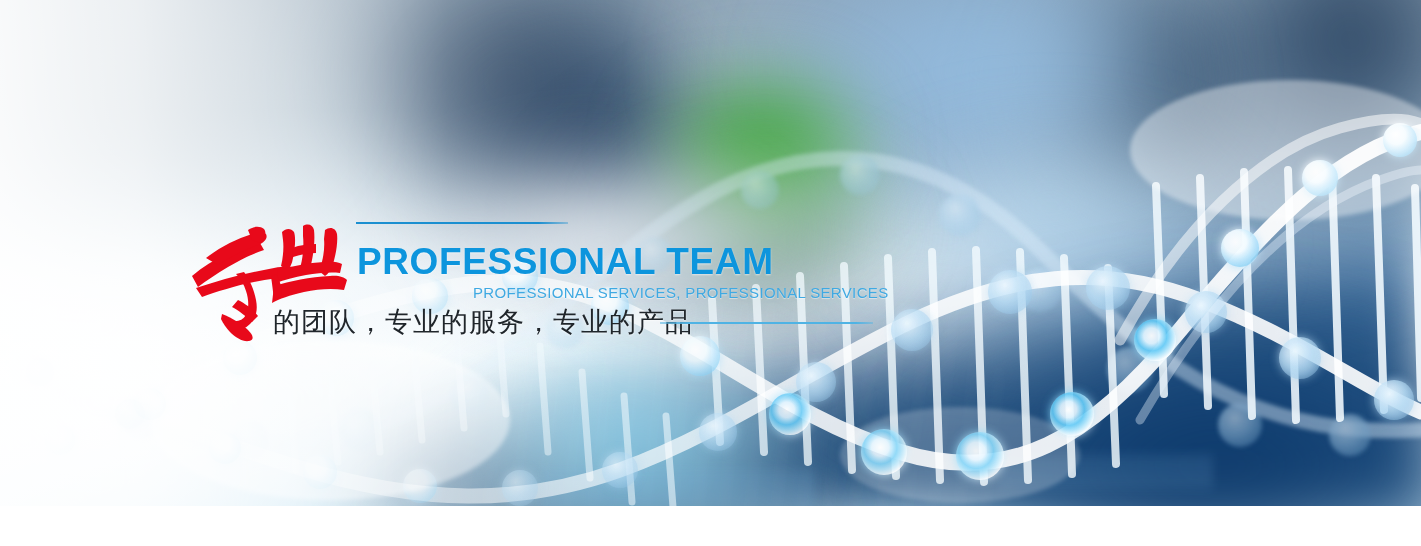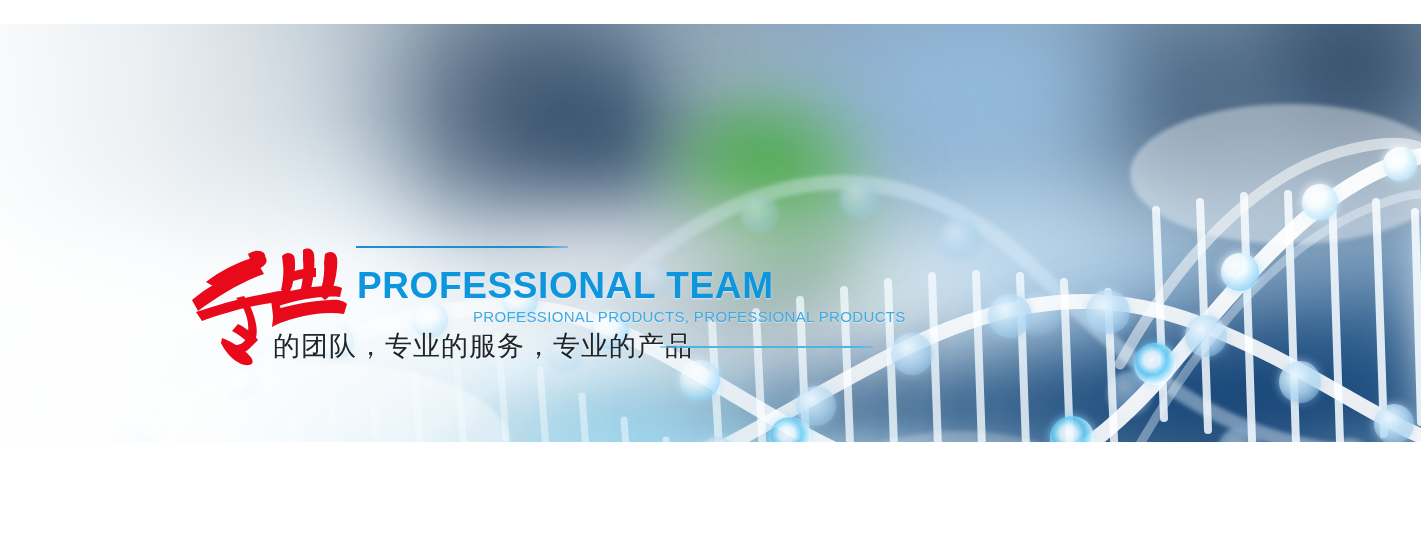--- a/index.html
+++ b/index.html
@@ -5,26 +5,25 @@
 <style>
   html, body {
     margin: 0;
     padding: 0;
     background: #ffffff;
   }
 
   .banner {
     position: relative;
     width: 1421px;
-    height: 418px;
+    height: 506px;
     overflow: hidden;
     font-family: "Liberation Sans", "DejaVu Sans", sans-serif;
     background: #cfdbe4;
     user-select: none;
-    margin-top: 24px;
   }
 
   
 
   .bg-base {
     position: absolute;
     inset: 0;
     background:
       linear-gradient(to bottom,
         rgba(150,170,186,1) 0%,
@@ -558,19 +557,19 @@
 
           <path d="M90 60 C94 66, 96 74, 96 82 L88 86 C87 77, 86 69, 85 63 Z"></path>
         </g>
       </svg>
     </div>
 
     <div class="rule-top"></div>
 
     <div class="headline">PROFESSIONAL TEAM</div>
 
-    <div class="subheadline">PROFESSIONAL PRODUCTS, PROFESSIONAL PRODUCTS</div>
+    <div class="subheadline">PROFESSIONAL SERVICES, PROFESSIONAL SERVICES</div>
 
     <div class="tagline">的团队，专业的服务，专业的产品</div>
 
     <div class="rule-bottom"></div>
   </div>
 </div>
 
 </body></html>

